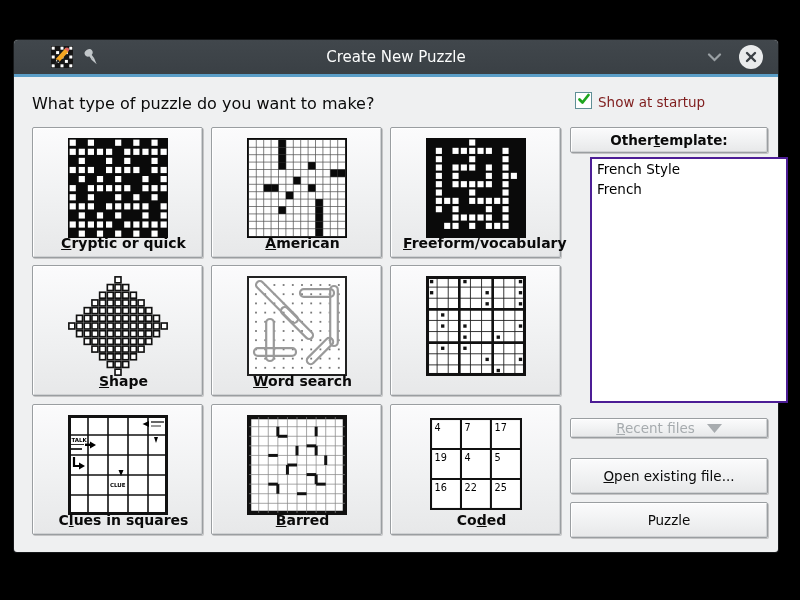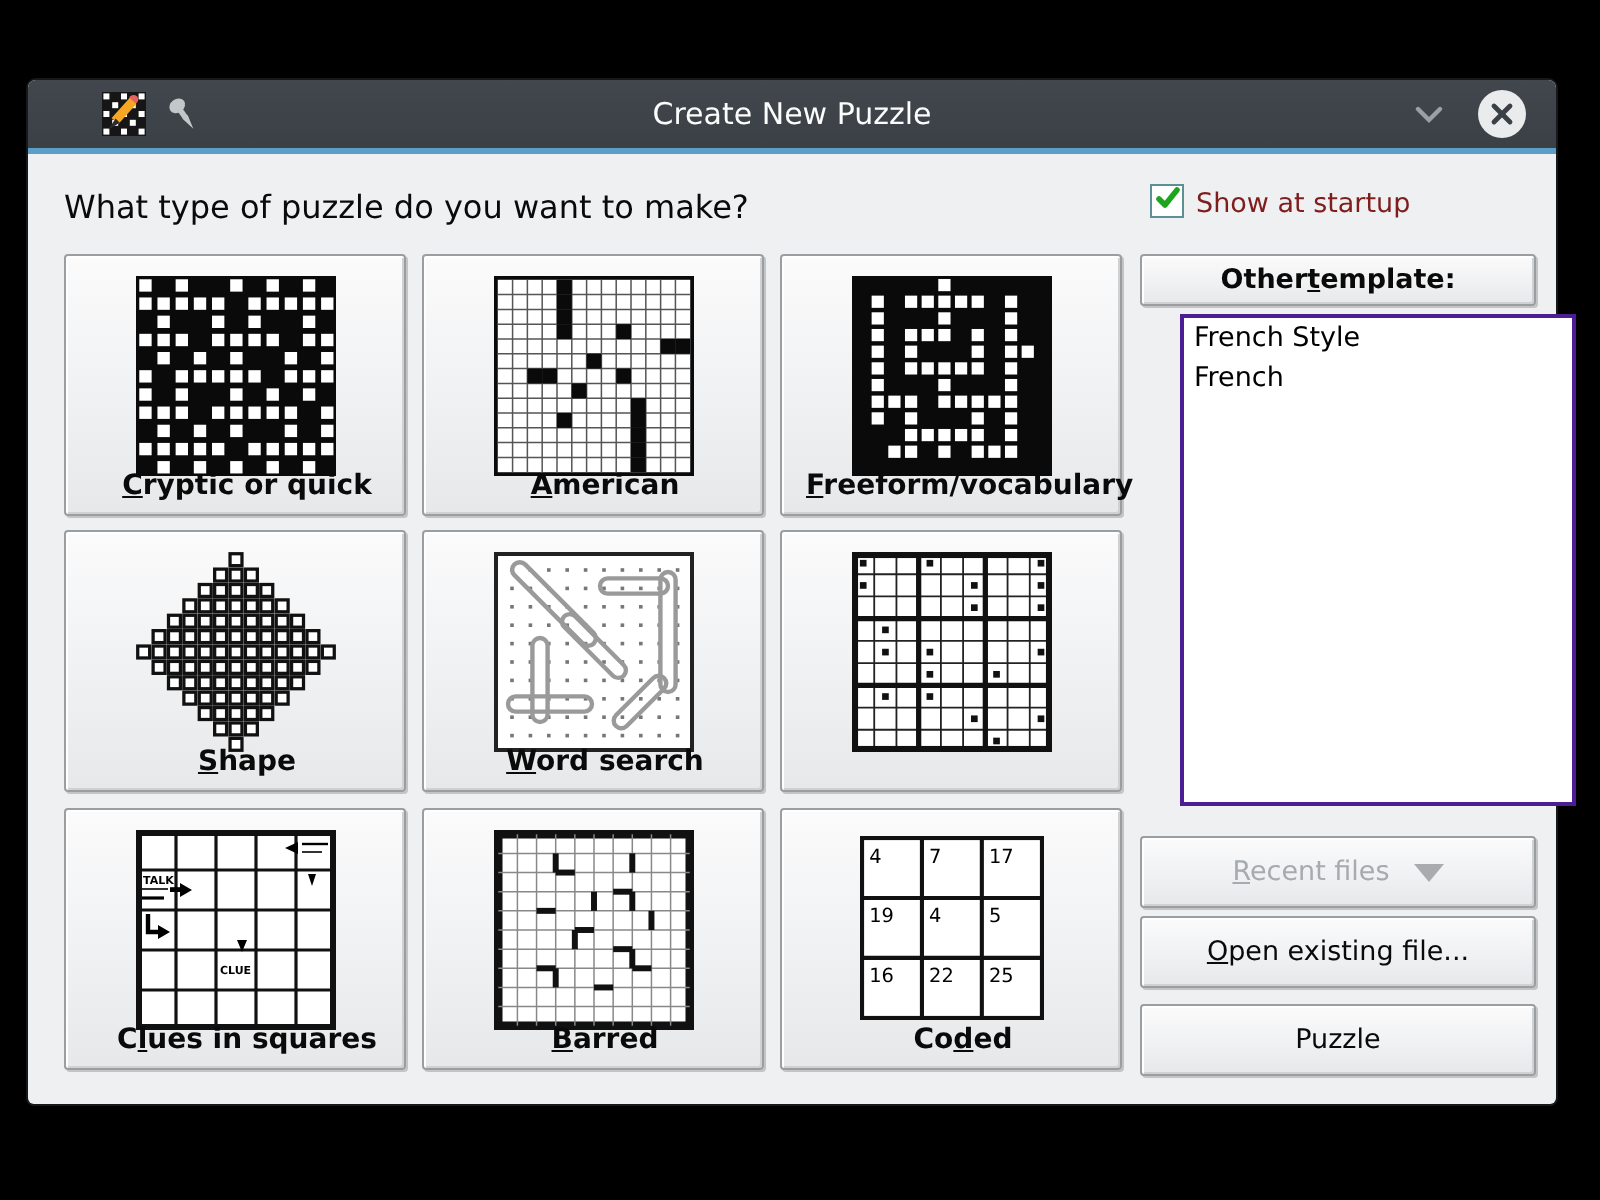--- a/index.html
+++ b/index.html
@@ -42,21 +42,21 @@
                width:100px; height:100px; }
   .tile-icon.small { width:92px; height:92px; top:13px; }
   .tile-label { position:absolute; left:12px; right:0; bottom:6px; text-align:center;
                 font-weight:bold; font-size:14px; color:#0a0a0a; white-space:nowrap; }
   u { text-decoration:underline; }
 
   .side-btn { position:absolute; left:556px; width:198px; font-size:13.5px;
               color:#0a0a0a; display:flex; align-items:center; justify-content:center;
               font-family:"DejaVu Sans", sans-serif; cursor:pointer; }
   .ot-btn  { top:87px;  height:26px; font-weight:bold; }
-  .recent  { top:378px; height:36px; color:#a6abae; cursor:default; }
+  .recent  { top:378px; height:20px; color:#a6abae; cursor:default; }
   .open    { top:418px; height:36px; }
   .closeb  { top:462px; height:36px; }
   .recent .tri { margin-left:12px; display:inline-flex; }
 
   .listbox { position:absolute; left:556px; top:117px; width:198px; height:246px;
              background:#ffffff; border:2px solid #4c1d95; overflow:hidden;margin-left:20px; }
   .list-item { font-size:13.5px; color:#000; padding:1px 5px; line-height:18px; }
 </style>
 </head>
 <body>

